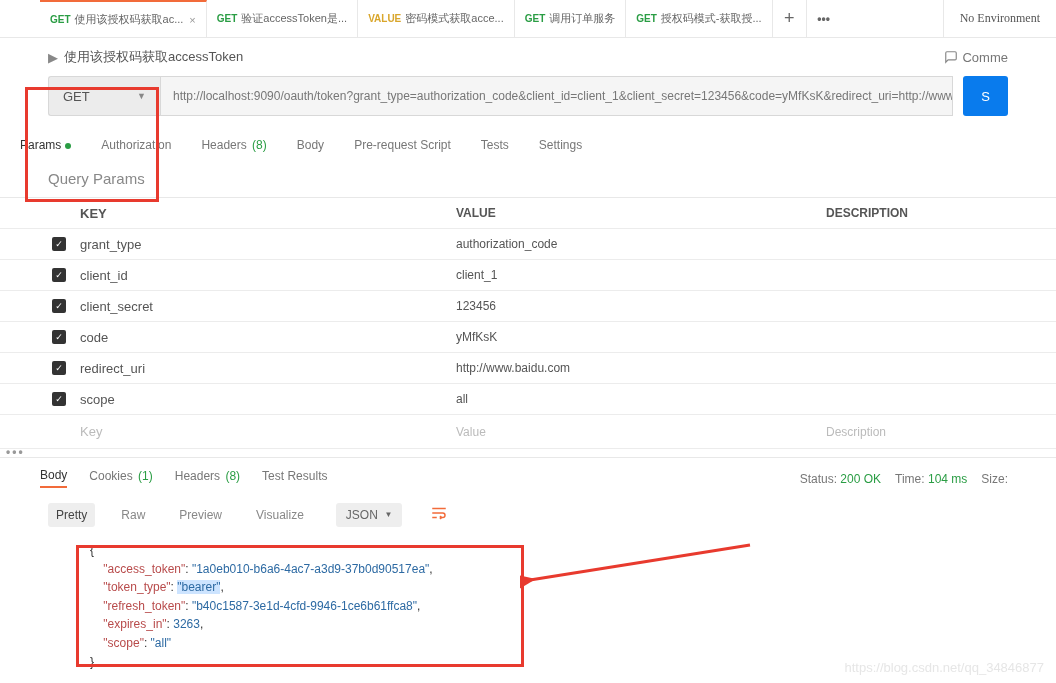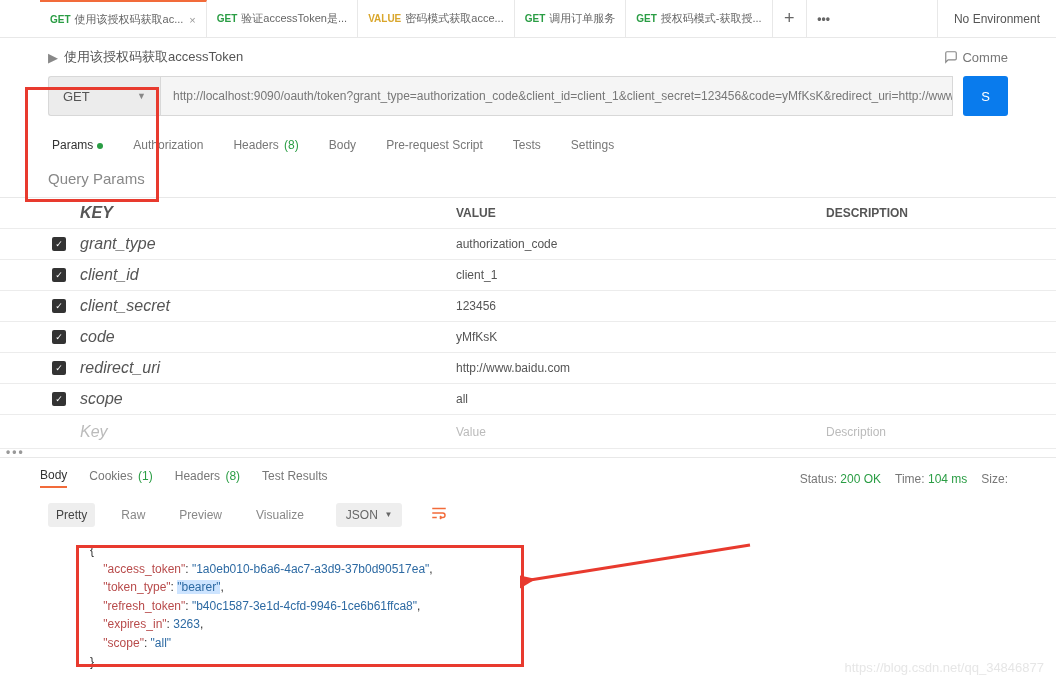--- a/index.html
+++ b/index.html
@@ -7,46 +7,46 @@
 
 .top-bar { display: flex; align-items: center; height: 38px; border-bottom: 1px solid #e8e8e8; padding-left: 40px; }
 .tab { display: flex; align-items: center; padding: 0 10px; height: 38px; border-right: 1px solid #e8e8e8; font-size: 11px; color: #666; cursor: pointer; position: relative; }
 .tab.active { border-top: 2px solid #f26b3a; }
 .tab-method { font-weight: bold; font-size: 10px; margin-right: 4px; }
 .tab-method.get { color: #2a9d44; }
 .tab-method.post { color: #d9a62b; }
 .tab-close { margin-left: 6px; color: #999; }
 .tab-add { width: 34px; display: flex; align-items: center; justify-content: center; cursor: pointer; border-right: 1px solid #e8e8e8; height: 38px; font-size: 18px; color: #666; }
 .tab-more { width: 34px; display: flex; align-items: center; justify-content: center; cursor: pointer; height: 38px; color: #666; font-weight: bold; }
-.env-select { margin-left: auto; padding: 12px 16px; height: 38px; display: flex; align-items: center; color: #555; cursor: pointer; border-left: 1px solid #e8e8e8; font-size: 12px; }
+.env-select { margin-left: auto; padding: 12px 16px; height: 38px; display: flex; align-items: center; color: #555; cursor: pointer; border-left: 1px solid #e8e8e8; font-size: 12px; font-family: Liberation Serif, serif; }
 
 .breadcrumb-row { display: flex; align-items: center; padding: 10px 48px 10px 48px; font-size: 13px; color: #555; }
 .breadcrumb-row .arrow { margin-right: 6px; color: #888; }
 .comment-btn { margin-left: auto; display: flex; align-items: center; color: #777; cursor: pointer; text-align: right; }
 .comment-btn svg { margin-right: 4px; }
 
 .url-row { display: flex; align-items: center; padding: 0 48px; gap: 0; }
 .method-select { background: #ececec; border: 1px solid #d8d8d8; border-right: none; height: 40px; width: 112px; display: flex; align-items: center; padding: 0 14px; font-size: 13px; color: #555; cursor: pointer; border-radius: 3px 0 0 3px; justify-content: space-between; }
 .url-input { flex: 1; height: 40px; border: 1px solid #d8d8d8; background: #f5f5f5; padding: 0 12px; font-size: 12px; color: #777; display: flex; align-items: center; overflow: hidden; white-space: nowrap; }
 .send-btn { height: 40px; background: #097bed; color: #fff; padding: 0 18px; margin-left: 10px; border-radius: 3px; display: flex; align-items: center; font-size: 13px; cursor: pointer; font-weight: 500; }
 
-.req-tabs { display: flex; align-items: center; padding: 0 52px; margin-top: 14px; gap: 30px; font-size: 12px; border-bottom: 0 solid #e8e8e8; }
+.req-tabs { display: flex; align-items: center; padding: 0 20px; margin-top: 14px; gap: 30px; font-size: 12px; border-bottom: 0 solid #e8e8e8; }
 .req-tab { color: #777; cursor: pointer; padding: 8px 0; }
 .req-tab.active { color: #333; }
 .req-tab .dot { display: inline-block; width: 6px; height: 6px; background: #2a9d44; border-radius: 50%; margin-left: 4px; vertical-align: middle; }
 .req-tab .count { color: #2a9d44; margin-left: 2px; }
 
 .section-label { padding: 10px 48px 6px; color: #888; font-size: 15px; }
 
 .param-table { width: 100%; border-top: 1px solid #e8e8e8; margin-top: 4px; }
 .param-row { display: flex; align-items: center; border-bottom: 1px solid #ececec; height: 31px; padding-left: 52px; }
 .param-row.header { background: #fff; font-weight: 600; color: #666; font-size: 11px; }
 .check-col { width: 28px; display: flex; align-items: center; }
 .check { width: 14px; height: 14px; background: #333; border-radius: 2px; display: flex; align-items: center; justify-content: center; color: #fff; font-size: 9px; }
-.key-col { width: 376px; padding-right: 10px; color: #555; font-size: 16px; font-style: italic; }
+.key-col { width: 376px; padding-right: 10px; color: #555; font-size: 13px; }
 .val-col { width: 370px; padding-right: 10px; color: #555; font-size: 12px; }
 .desc-col { flex: 1; color: #555; font-size: 12px; }
 .param-row.placeholder .key-col, .param-row.placeholder .val-col, .param-row.placeholder .desc-col { color: #bbb; }
 .param-row.placeholder { height: 34px; }
 
 .resp-bar { display: flex; align-items: center; border-top: 1px solid #e8e8e8; padding: 6px 48px 6px 40px; margin-top: 8px; font-size: 12px; }
 .resp-tab { color: #777; margin-right: 22px; cursor: pointer; padding: 4px 0; }
 .resp-tab.active { color: #333; border-bottom: 2px solid #f26b3a; }
 .resp-tab .count { color: #2a9d44; margin-left: 2px; }
 .resp-meta { margin-left: auto; display: flex; gap: 14px; color: #777; margin-top: 6px; }

